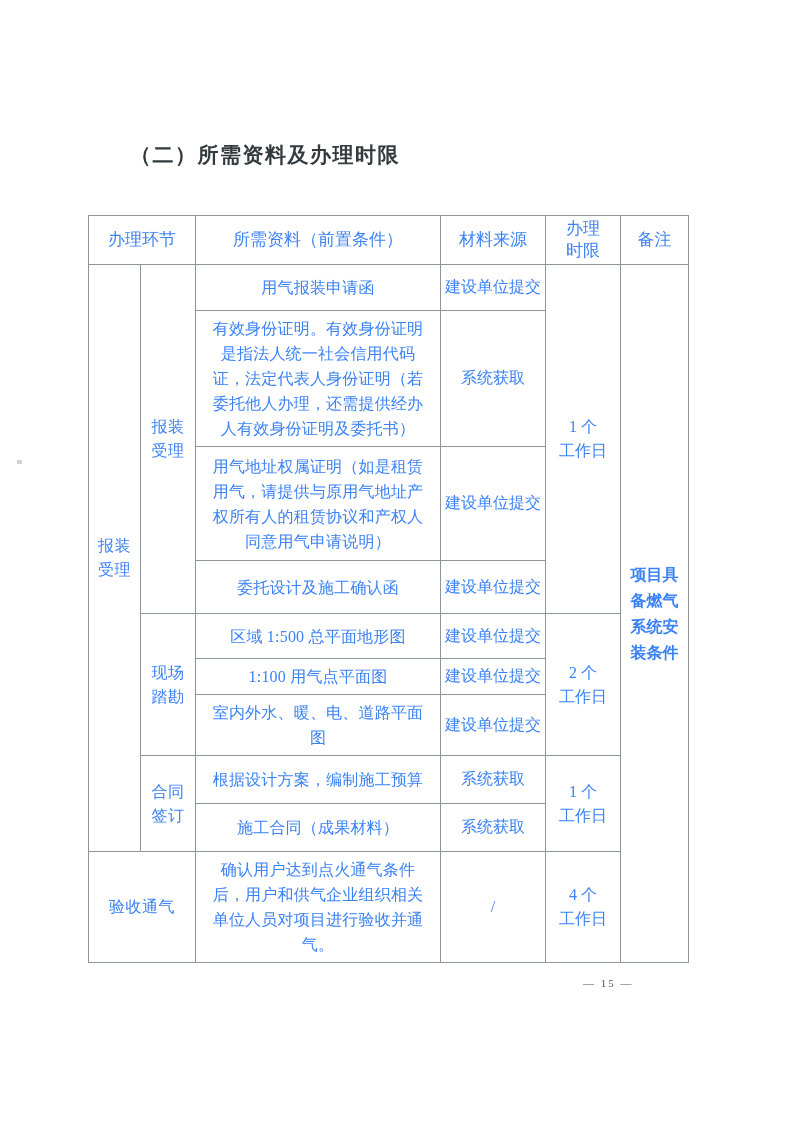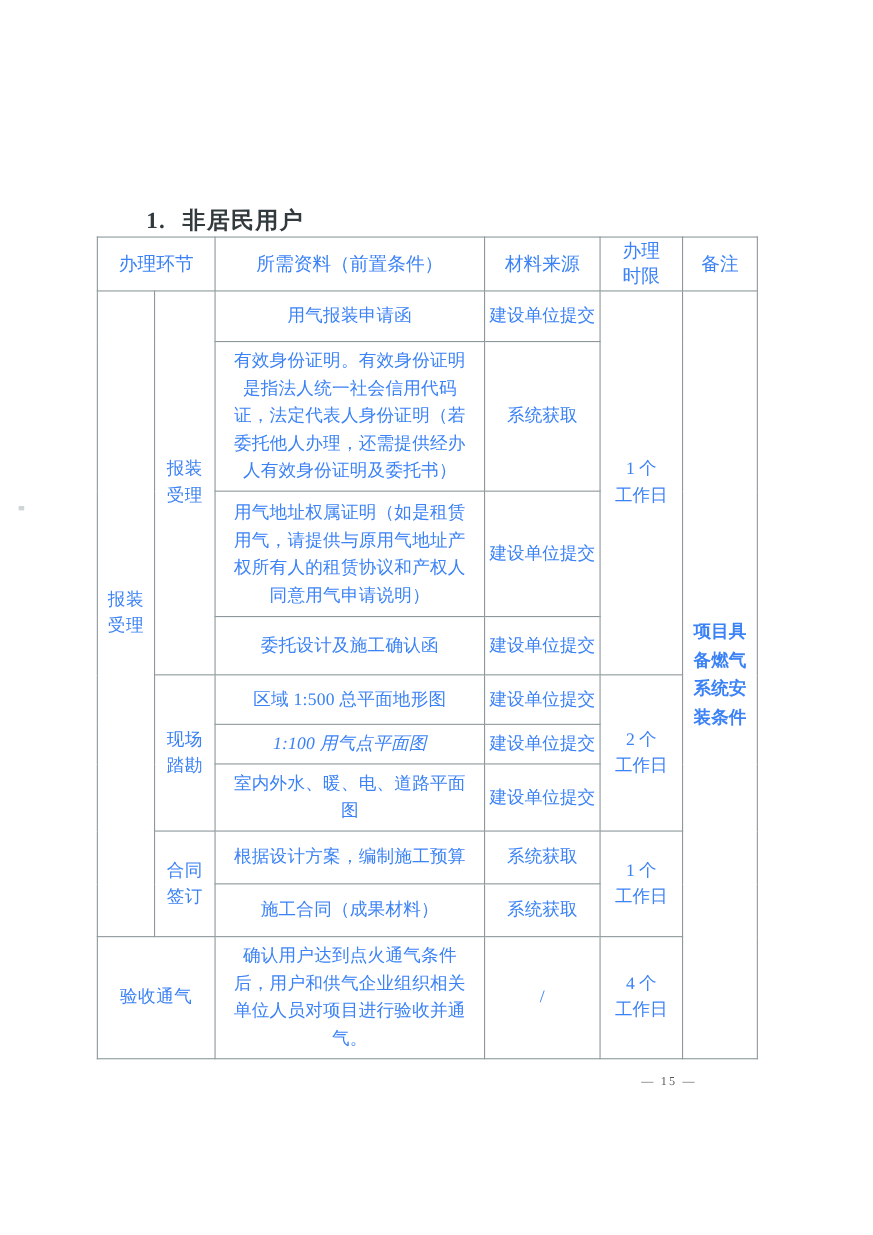--- a/index.html
+++ b/index.html
@@ -88,21 +88,21 @@
     text-align: center;
     padding: 2px 5px;
     line-height: 26px;
     font-weight: bold;
   }
   tr.r1  td.material-cell { height: 46px; }
   tr.r2  td.material-cell { height: 134px; }
   tr.r3  td.material-cell { height: 114px; margin-top: 16px; }
   tr.r4  td.material-cell { height: 53px; }
   tr.r5  td.material-cell { height: 45px; }
-  tr.r6  td.material-cell { height: 34px; font-style: italic; }
+  tr.r6  td.material-cell { height: 34px; }
   tr.r7  td.material-cell { height: 47px; }
   tr.r8  td.material-cell { height: 48px; }
   tr.r9  td.material-cell { height: 48px; }
   tr.r10 td.material-cell { height: 92px; }
   .page-number {
     position: absolute;
     left: 583px;
     top: 977px;
     font-size: 11px;
     color: #55595c;
@@ -116,21 +116,21 @@
     width: 5px;
     height: 4px;
     background: #cfd4d6;
   }
 </style>
 </head>
 <body>
 
 <div class="page">
 
-  <div class="subsection-heading">1. 非居民用户</div>
+  <div class="section-heading">（二）所需资料及办理时限</div>
 
   <table class="doc-table">
     <colgroup>
       <col style="width:52px">
       <col style="width:55px">
       <col style="width:245px">
       <col style="width:105px">
       <col style="width:75px">
       <col style="width:68px">
     </colgroup>

